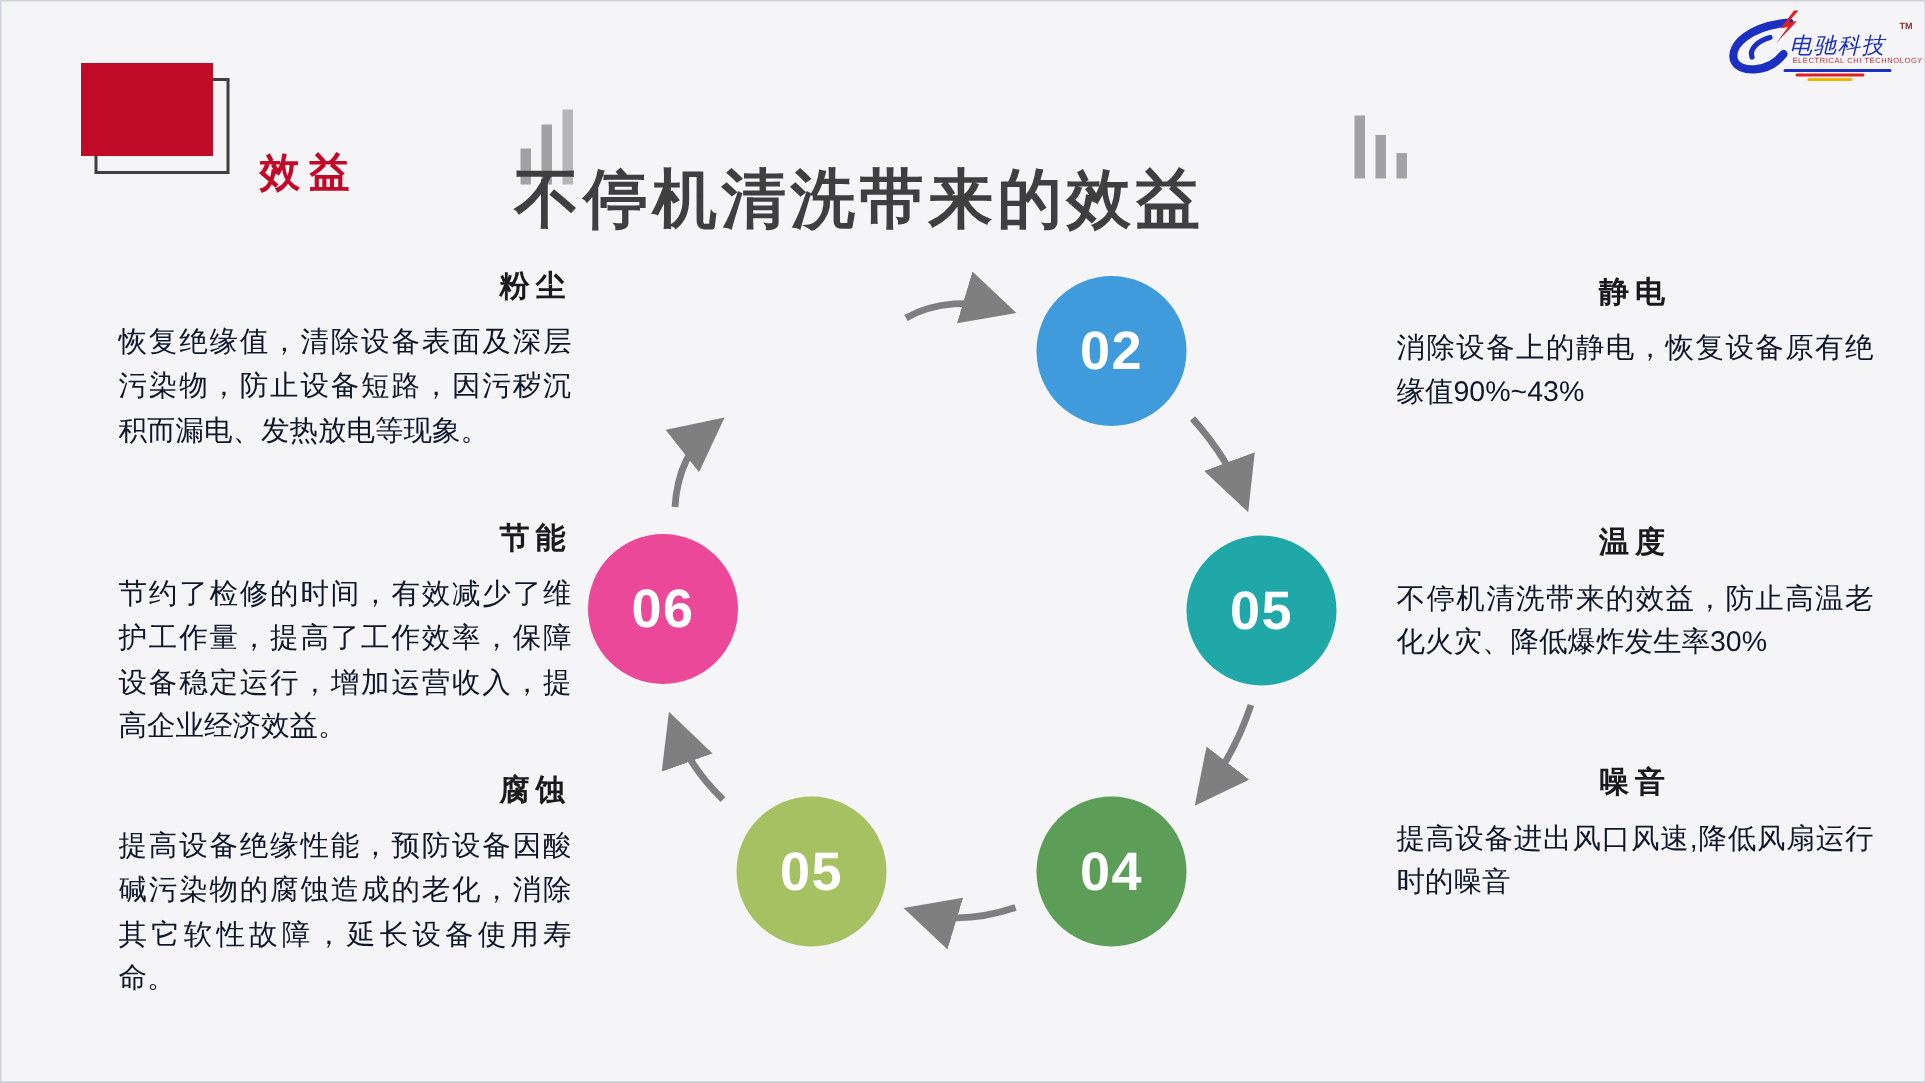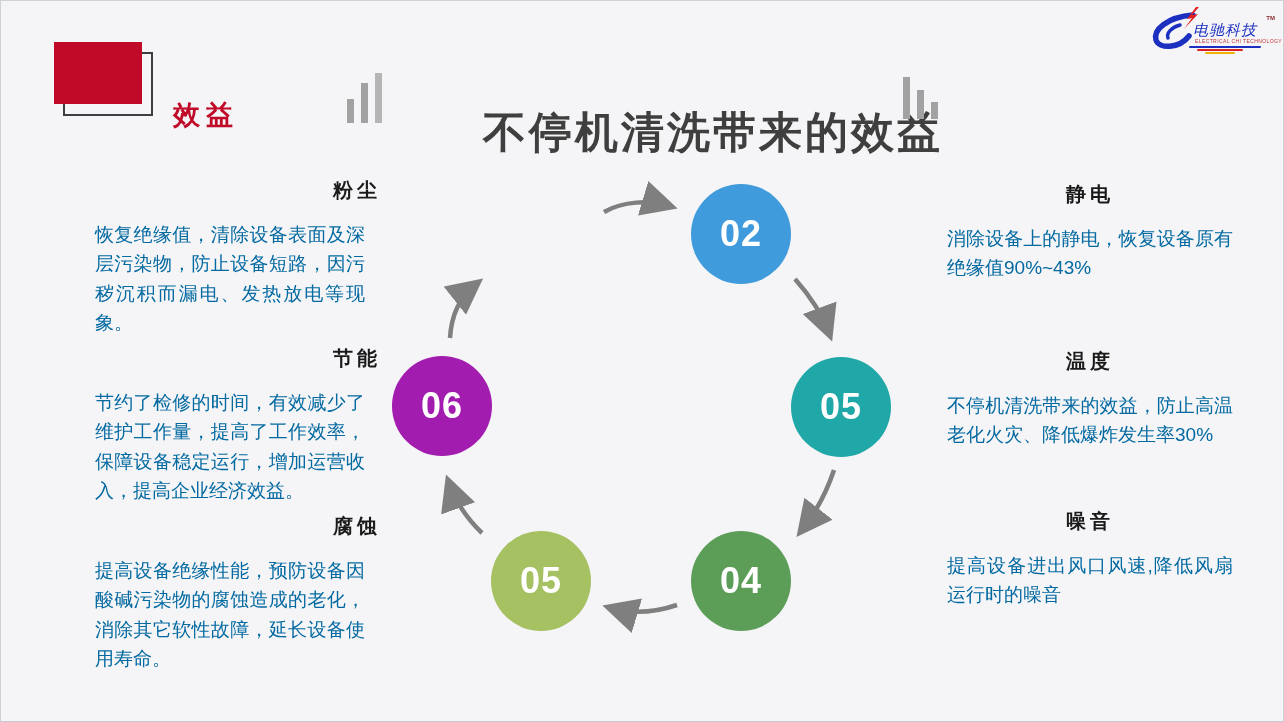--- a/index.html
+++ b/index.html
@@ -21,21 +21,21 @@
   .accent-rect{
     position:absolute;left:53px;top:41px;width:88px;height:62px;
     background:#c00a28;
   }
   .section-label{
     position:absolute;left:172px;top:52px;
     font-size:27px;font-weight:bold;color:#c00a28;letter-spacing:6px;margin-top:44px;
   }
   .main-title{
     position:absolute;left:342px;top:74px;width:600px;
-    text-align:right;font-size:43px;font-weight:bold;color:#3f3f3f;
+    text-align:left;font-size:43px;font-weight:bold;color:#3f3f3f;
     letter-spacing:3px;white-space:nowrap;
   }
   .bars{position:absolute;display:flex;align-items:flex-end;gap:7px;}
   .bars-left{left:346px;top:72px;height:50px;}
   .bars-right{left:902px;top:76px;height:42px;}
   .bars span{display:block;width:7px;background:#a2a2a2;}
   .bars-left .b1{height:24px;}
   .bars-left .b2{height:40px;}
   .bars-left .b3{height:50px;background:#b5b5b5;}
   .bars-right .b1{height:42px;}
@@ -59,21 +59,21 @@
   .logo .stripe{position:absolute;height:2px;border-radius:2px;}
   .logo .stripe.blue{left:40px;top:41px;width:72px;background:#1b2fc0;}
   .logo .stripe.red{left:48px;top:44px;width:46px;background:#d22;}
   .logo .stripe.yellow{left:56px;top:47px;width:30px;background:#f0b400;}
   
   .benefit{position:absolute;}
   .benefit h3{
     margin:0 0 10px 0;font-size:20px;font-weight:bold;color:#1a1a1a;letter-spacing:4px;
   }
   .benefit p{
-    margin:16px;font-size:19px;line-height:1.55;color:#0369a1;text-align:justify;
+    margin:0;font-size:19px;line-height:1.55;color:#0f172a;text-align:justify;
   }
   .benefit.left{left:78px;width:302px;}
   .benefit.left h3{text-align:right;}
   .benefit.right{left:930px;width:318px;}
   .benefit.right h3{text-align:center;}
   .pos-l1{top:176px;} .pos-l2{top:344px;} .pos-l3{top:512px;}
   .pos-r1{top:180px;} .pos-r2{top:347px;} .pos-r3{top:507px;}
   
   .circle{
     position:absolute;width:100px;height:100px;border-radius:50%;
@@ -165,17 +165,17 @@
   </div>
   <div class="circle c3" style="background-color: rgb(32, 167, 167);">
     <span>05</span>
   </div>
   <div class="circle c4" style="background-color: rgb(92, 158, 88);">
     <span>04</span>
   </div>
   <div class="circle c5" style="background-color: rgb(166, 193, 98);">
     <span>05</span>
   </div>
-  <div class="circle c6" style="background-color: #a21caf;">
+  <div class="circle c6" style="background-color: #ec4899;">
     <span>06</span>
   </div>
 
 </div>
 
 </body></html>

